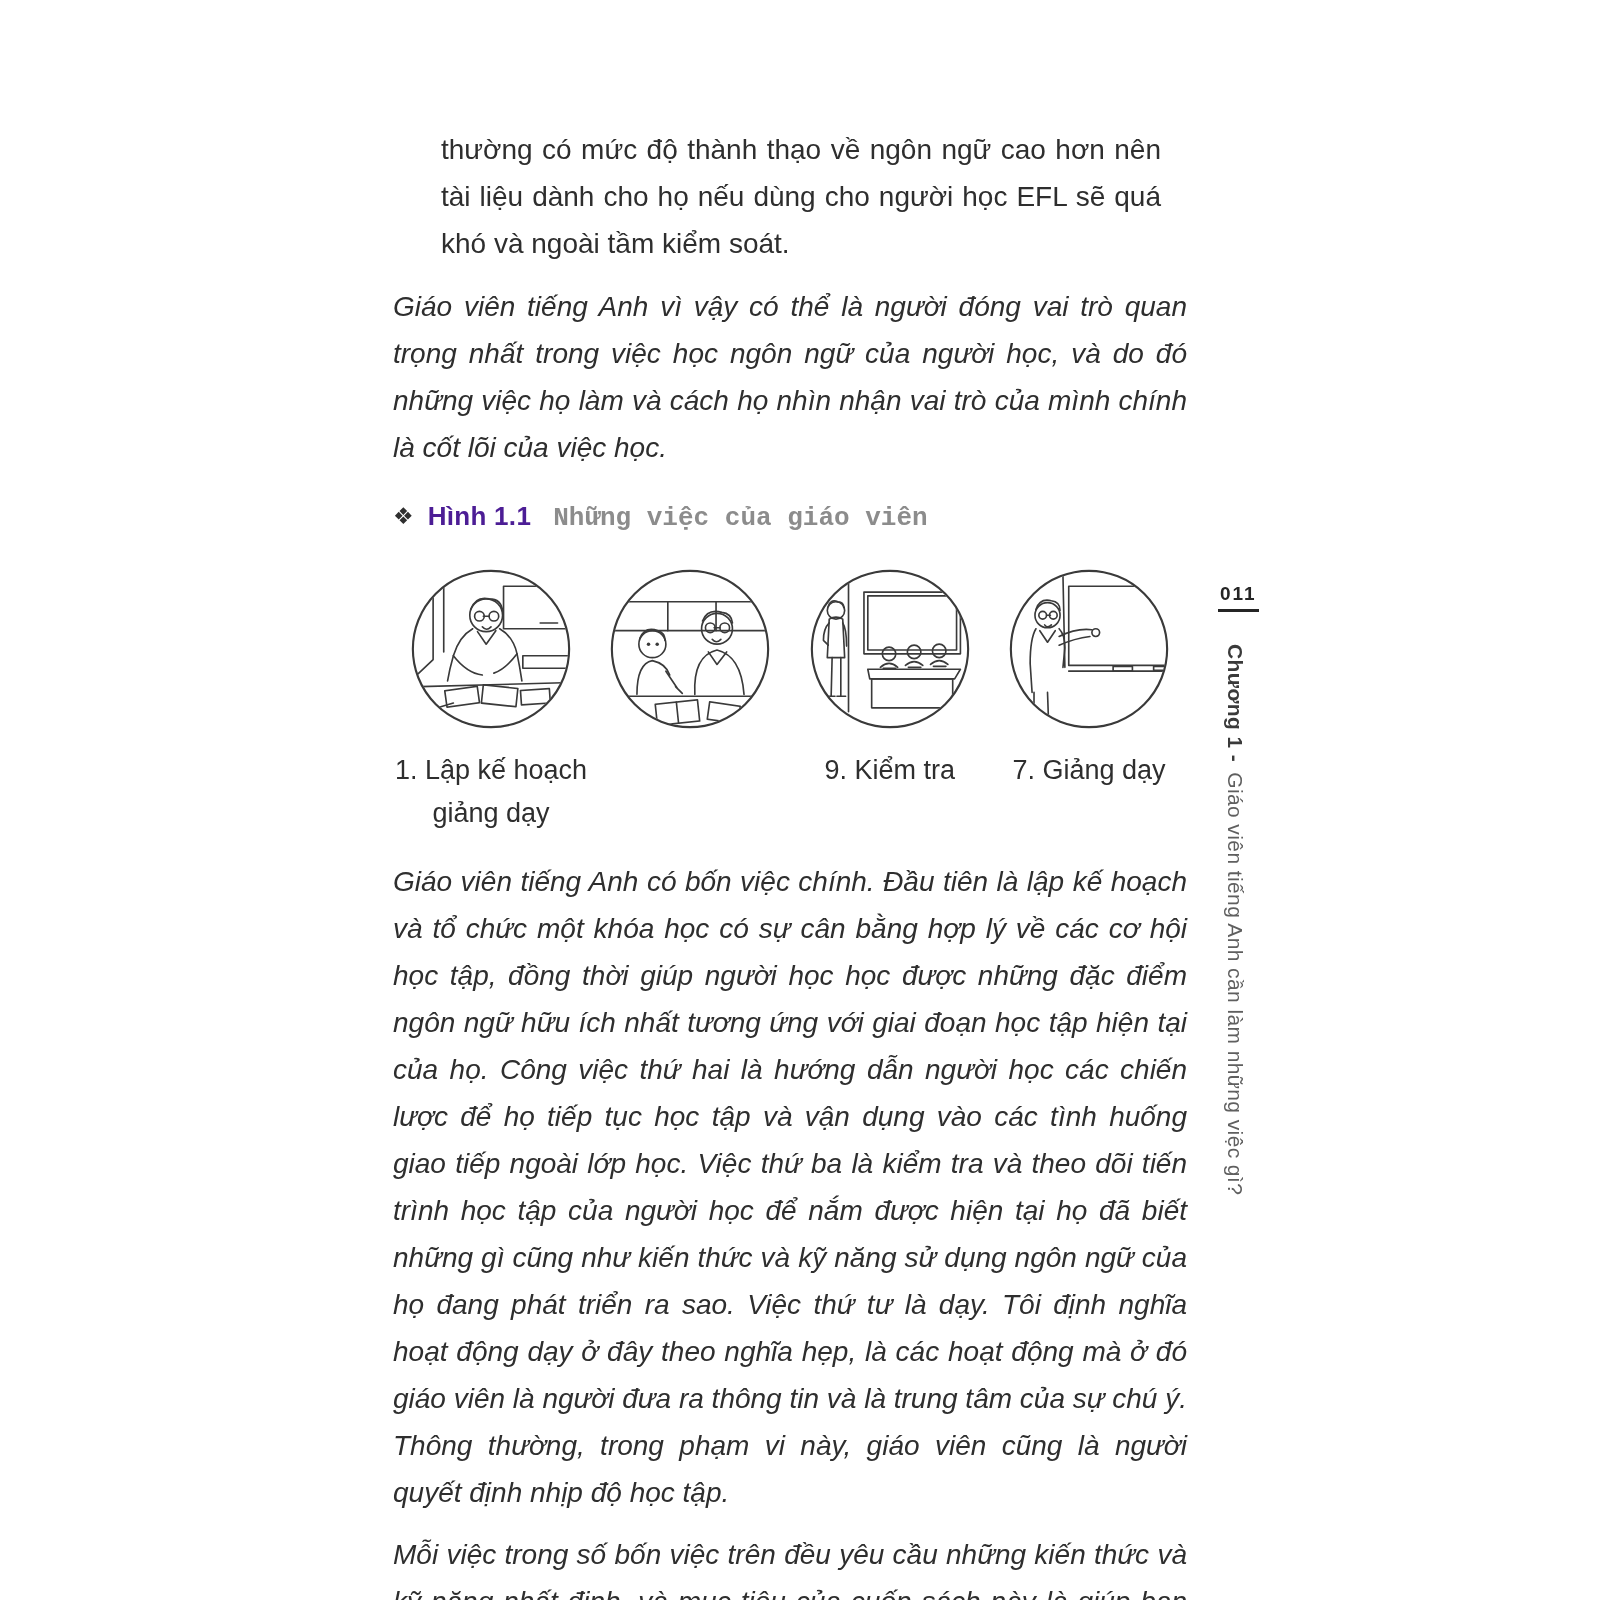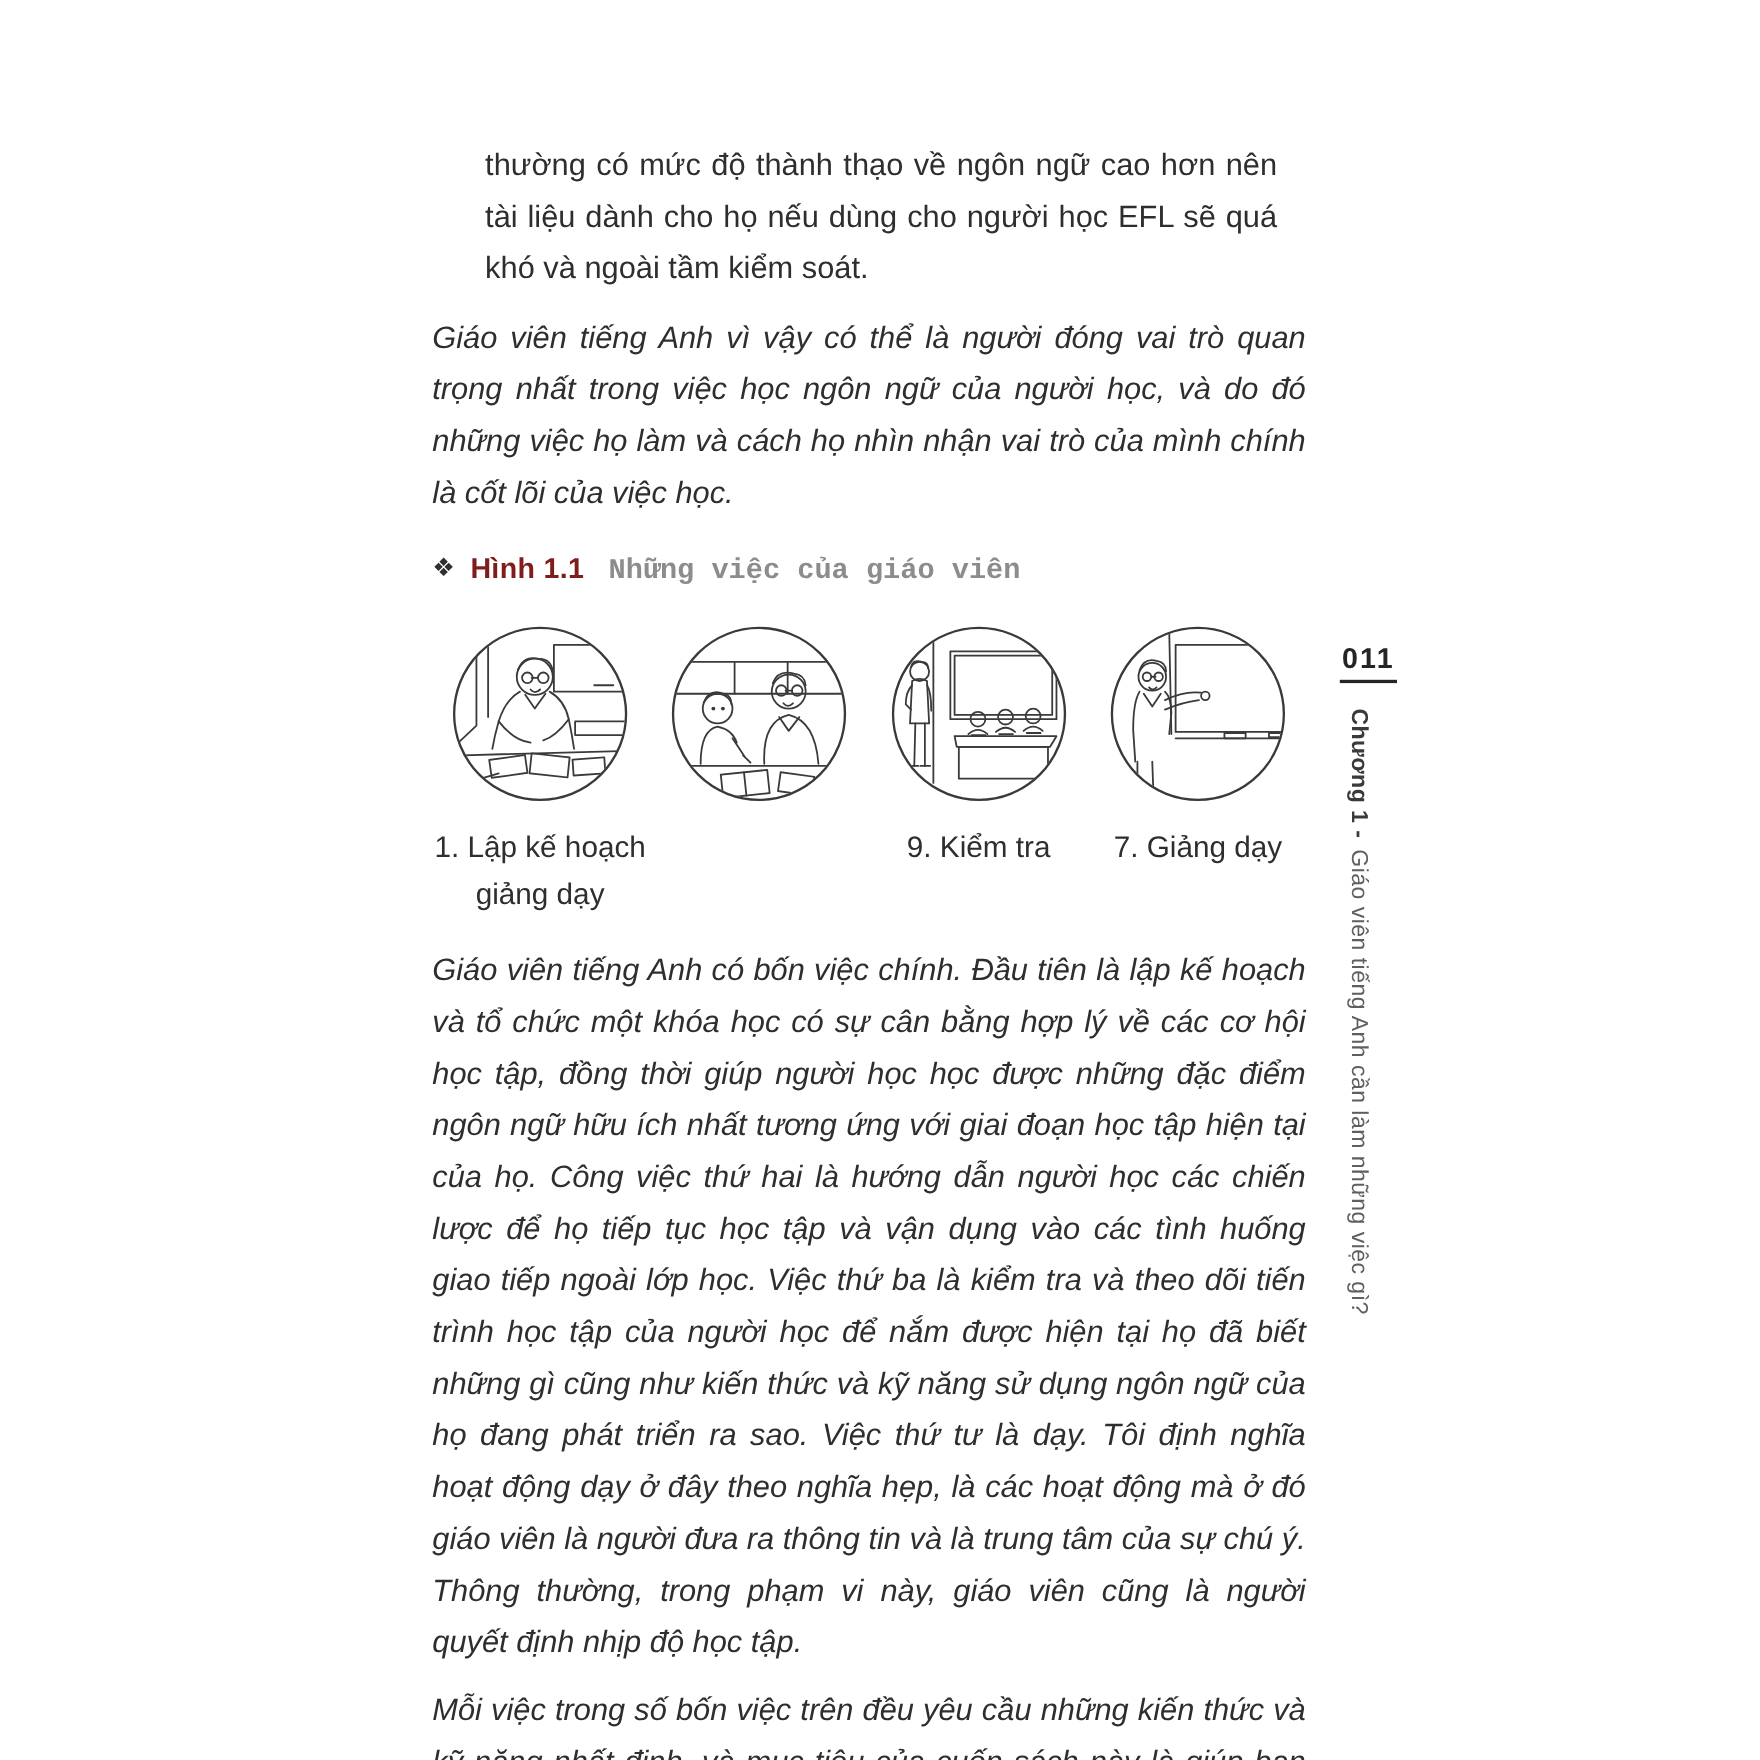--- a/index.html
+++ b/index.html
@@ -37,21 +37,21 @@
   }
 
   .figure-caption {
     margin-top: 30px;
     display: flex;
     align-items: baseline;
     gap: 14px;
     font-size: 26px;
   }
   .figure-caption .marker { font-size: 23px; color: #2f2f2f; position: relative; top: -1px; }
-  .figure-caption .fig-label { font-weight: bold; color: #7f1d1d; letter-spacing: 0.3px; }
+  .figure-caption .fig-label { font-weight: bold; color: #4c1d95; letter-spacing: 0.3px; }
   .figure-caption .fig-title { color: #8c8c8c; font-weight: bold; margin-left: 8px; font-family: Liberation Mono, monospace; }
 
   .figure-row {
     margin-top: 34px;
     display: flex;
     justify-content: space-between;
   }
   .figure-item { width: 196px; display: flex; flex-direction: column; align-items: center; }
   .figure-item svg { width: 164px; height: 164px; display: block; }
   .figure-item .lbl {
@@ -62,21 +62,21 @@
     color: #2e2e2e;
     white-space: nowrap;
   }
 
   .after-figure { margin-top: 23px; }
 
   
   .page-number {
     position: absolute;
     left: 1218px; top: 583px;
-    font-size: 26px;
+    font-size: 19px;
     font-weight: bold;
     letter-spacing: 2px;
     color: #252525;
     border-bottom: 3px solid #252525;
     padding: 0 2px 4px 2px;
   }
   .chapter-vertical {
     position: absolute;
     left: 1247px; top: 644px;
     transform: rotate(90deg);

